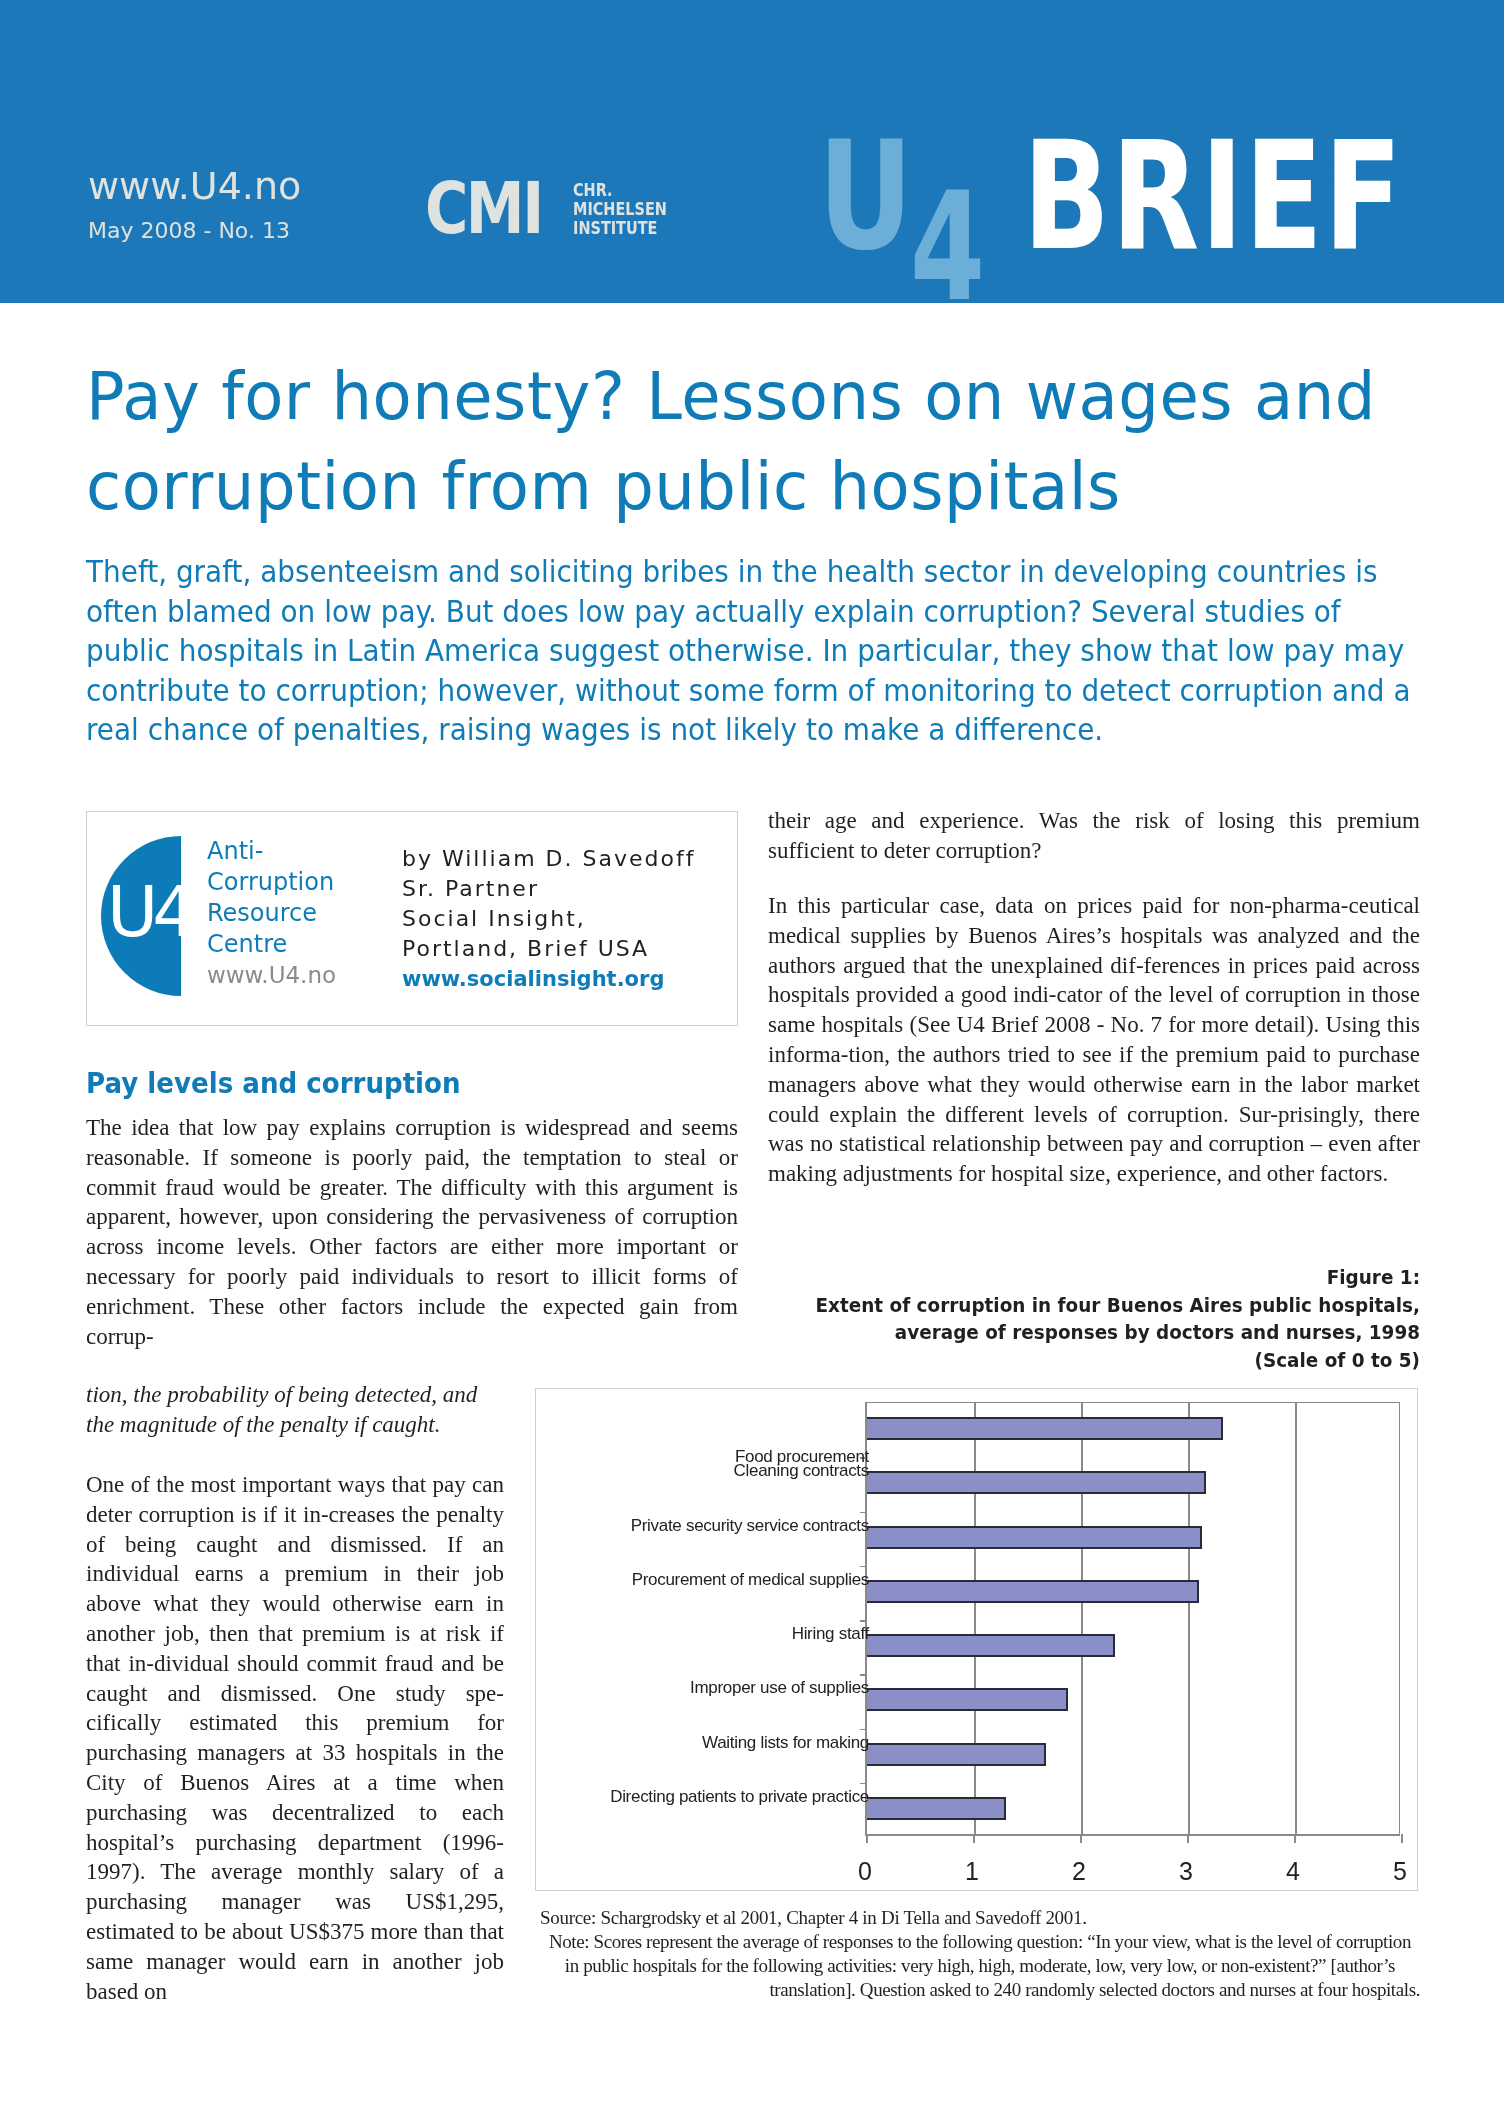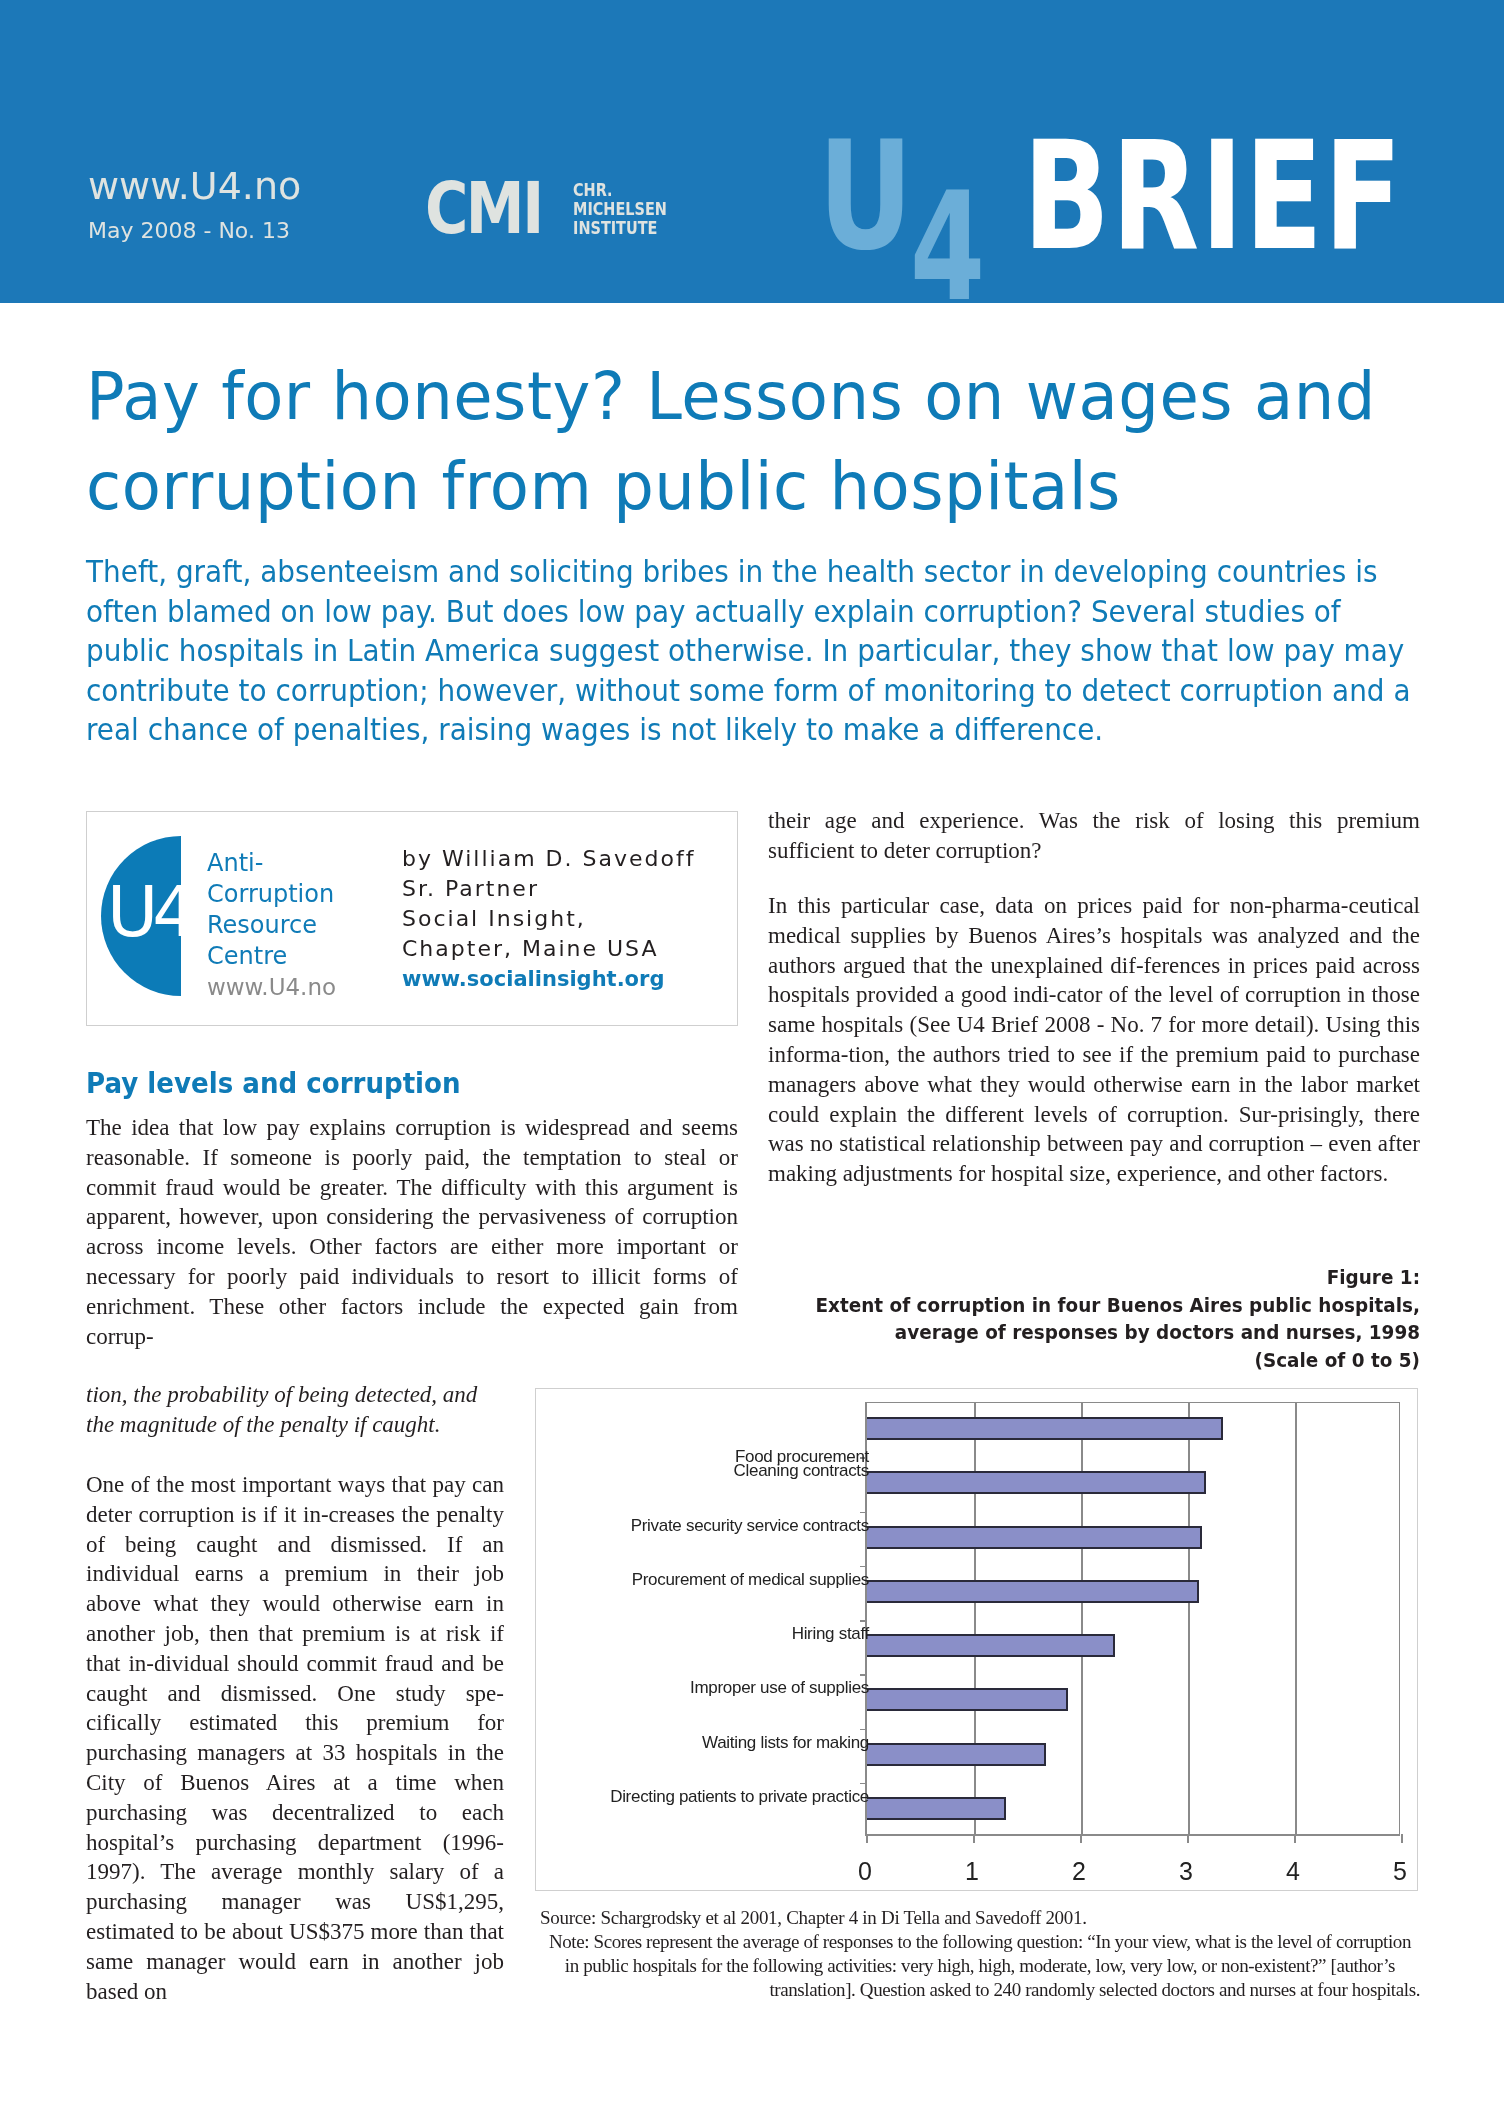--- a/index.html
+++ b/index.html
@@ -20,21 +20,21 @@
 
   
   .title { position:absolute; left:86px; top:352px; width:1380px; font-family:"DejaVu Sans", sans-serif; font-weight:normal; font-size:66px; line-height:90px; color:#0f7bb7; letter-spacing:0.5px; transform:scaleX(0.97); transform-origin:left; }
   .lead { position:absolute; left:86px; top:552px; width:1340px; font-size:30px; line-height:39.5px; color:#0f7bb7; transform:scaleX(0.93); transform-origin:left; width:1445px; }
 
   
   .author-box { position:absolute; left:86px; top:811px; width:652px; height:215px; border:1.5px solid #cfcfcf; background:#fff; }
   .u4logo { position:absolute; left:14px; top:24px; width:80px; height:160px; overflow:hidden; }
   .u4logo .circle { position:absolute; left:0; top:0; width:160px; height:160px; border-radius:50%; background:#0c7bb7; }
   .u4logo .lbl { position:absolute; left:6px; top:36px; font-size:70px; line-height:80px; color:#fff; font-weight:normal; letter-spacing:-6px; }
-  .org { position:absolute; left:120px; top:36px; font-size:24px; line-height:31px; color:#0f7bb7; }
+  .org { position:absolute; left:120px; top:24px; font-size:24px; line-height:31px; color:#0f7bb7; }
   .org .site { color:#8a8a8a; font-size:23px; }
   .byline { position:absolute; left:315px; top:32px; font-size:22px; line-height:30px; color:#231f20; letter-spacing:2px; }
   .byline .web { color:#0f7bb7; letter-spacing:0; font-weight:bold; font-size:21px; }
 
   
   .serif { font-family:"Liberation Serif", serif; font-size:23px; line-height:29.8px; color:#231f20; text-align:justify; }
   .h2 { position:absolute; left:86px; top:1066px; font-family:"DejaVu Sans", sans-serif; font-weight:bold; font-size:29px; color:#0f7bb7; transform:scaleX(0.9); transform-origin:left; }
   .p1a { position:absolute; left:86px; top:1113px; width:652px; }
   .p1b { position:absolute; left:86px; top:1380px; width:415px; text-align:left;font-style:italic; }
   .p2 { position:absolute; left:86px; top:1470px; width:418px; }
@@ -90,21 +90,21 @@
     <div>Anti-</div>
     <div>Corruption</div>
     <div>Resource</div>
     <div>Centre</div>
     <div class="site">www.U4.no</div>
   </div>
   <div class="byline">
     <div>by William D. Savedoff</div>
     <div>Sr. Partner</div>
     <div>Social Insight,</div>
-    <div>Chapter, Maine USA</div>
+    <div>Portland, Brief USA</div>
     <div class="web">www.socialinsight.org</div>
   </div>
 </div>
 
 <h2 class="h2">Pay levels and corruption</h2>
 <p class="serif p1a">The idea that low pay explains corruption is widespread and seems reasonable. If someone is poorly paid, the temptation to steal or commit fraud would be greater. The difficulty with this argument is apparent, however, upon considering the pervasiveness of corruption across income levels. Other factors are either more important or necessary for poorly paid individuals to resort to illicit forms of enrichment. These other factors include the expected gain from corrup-</p>
 <p class="serif p1b">tion, the probability of being detected, and the magnitude of the penalty if caught.</p>
 <p class="serif p2">One of the most important ways that pay can deter corruption is if it in-creases the penalty of being caught and dismissed. If an individual earns a premium in their job above what they would otherwise earn in another job, then that premium is at risk if that in-dividual should commit fraud and be caught and dismissed. One study spe-cifically estimated this premium for purchasing managers at 33 hospitals in the City of Buenos Aires at a time when purchasing was decentralized to each hospital’s purchasing department (1996-1997). The average monthly salary of a purchasing manager was US$1,295, estimated to be about US$375 more than that same manager would earn in another job based on</p>
 
 <p class="serif col2a">their age and experience. Was the risk of losing this premium sufficient to deter corruption?</p>

